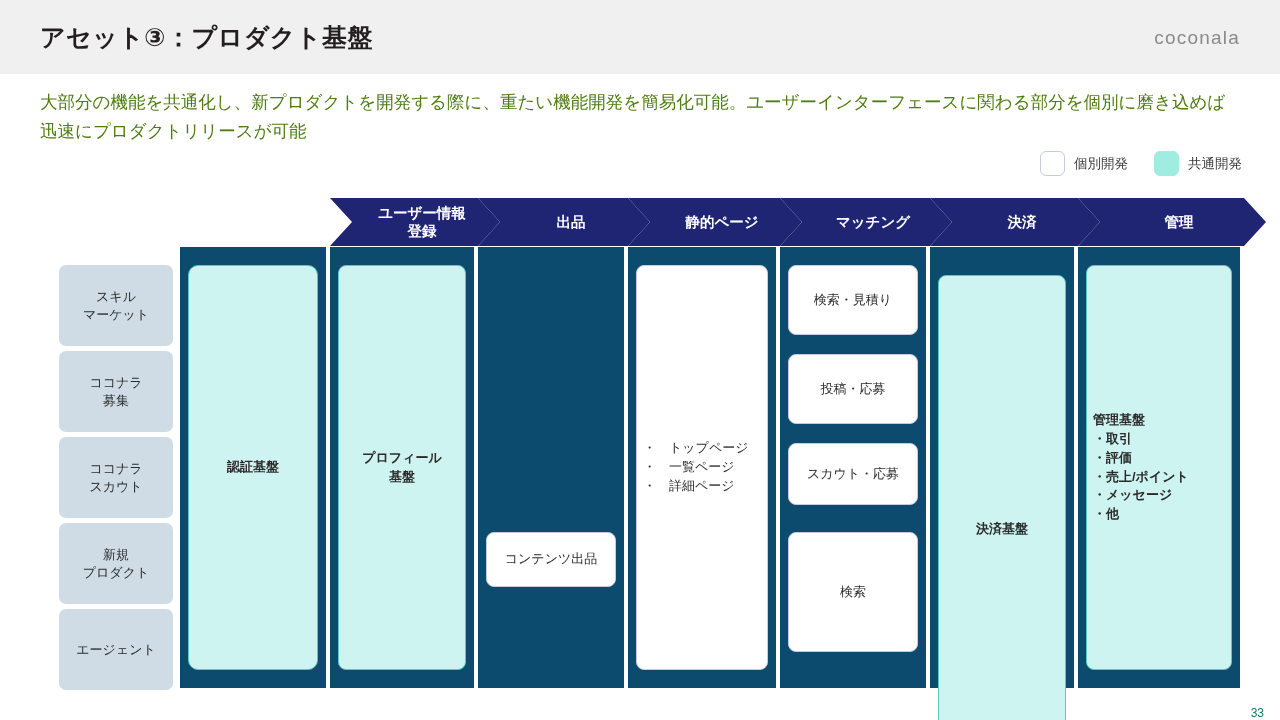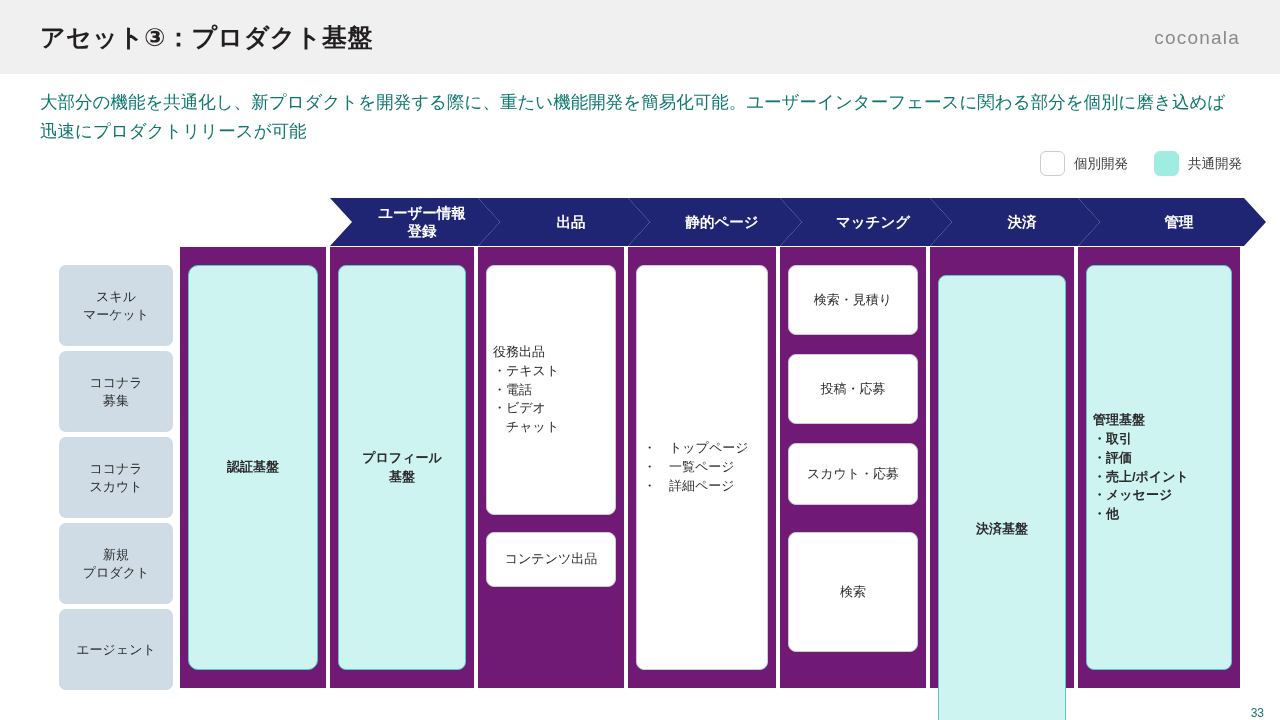--- a/index.html
+++ b/index.html
@@ -23,21 +23,21 @@
     letter-spacing:.5px;
   }
   .brand-logo{
     position:absolute;right:40px;top:27px;
     font-size:19px;color:#8a8a8a;letter-spacing:1.2px;
   }
 
   
   .lead{
     position:absolute;left:40px;top:88px;width:1200px;
-    font-size:17.5px;line-height:1.65;color:#0f766e;
+    font-size:17.5px;line-height:1.65;color:#4d7c0f;
   }
 
   
   .legend{
     position:absolute;right:38px;top:151px;
     display:flex;align-items:center;gap:26px;
   }
   .legend-item{display:flex;align-items:center;gap:9px;}
   .legend-swatch{
     width:25px;height:25px;border-radius:6px;box-sizing:border-box;
@@ -68,21 +68,21 @@
     background:#cfdce6;border-radius:7px;
     display:flex;align-items:center;justify-content:center;
     text-align:center;font-size:13px;line-height:1.35;color:#2b2b2b;
     box-sizing:border-box;
   }
 
   
   .flow-body{position:absolute;left:180px;top:247px;width:1064px;height:441px;}
   .col-panel{
     position:absolute;top:0;height:441px;
-    background:#701a75;box-sizing:border-box;
+    background:#0c4a6e;box-sizing:border-box;
   }
 
   .cell{
     position:absolute;left:8px;right:8px;
     border-radius:8px;box-sizing:border-box;
     display:flex;align-items:center;justify-content:center;
     font-size:13px;line-height:1.45;color:#2b2b2b;
     text-align:center;padding:6px;
   }
   .cell.common{background:#cdf4f0;border:1.5px solid #5ac8c0;font-weight:bold;}
@@ -166,27 +166,20 @@
         <span class="cell-text">認証基盤</span>
       </div>
     </div>
     <div class="col-panel" style="left: 150px; width: 144px;">
       <div class="cell common" style="top: 18px; height: 405px;">
         <span class="cell-text">プロフィール
 基盤</span>
       </div>
     </div>
     <div class="col-panel" style="left: 298px; width: 146px;">
-      <div class="cell individual left-align" style="top: 18px; height: 250px;">
-        <span class="cell-text">役務出品
-・テキスト
-・電話
-・ビデオ
-　チャット</span>
-      </div>
       <div class="cell individual" style="top: 285px; height: 55px;">
         <span class="cell-text">コンテンツ出品</span>
       </div>
     </div>
     <div class="col-panel" style="left: 448px; width: 148px;">
       <div class="cell individual left-align" style="top: 18px; height: 405px;">
         <span class="cell-text">・　トップページ
 ・　一覧ページ
 ・　詳細ページ</span>
       </div>

